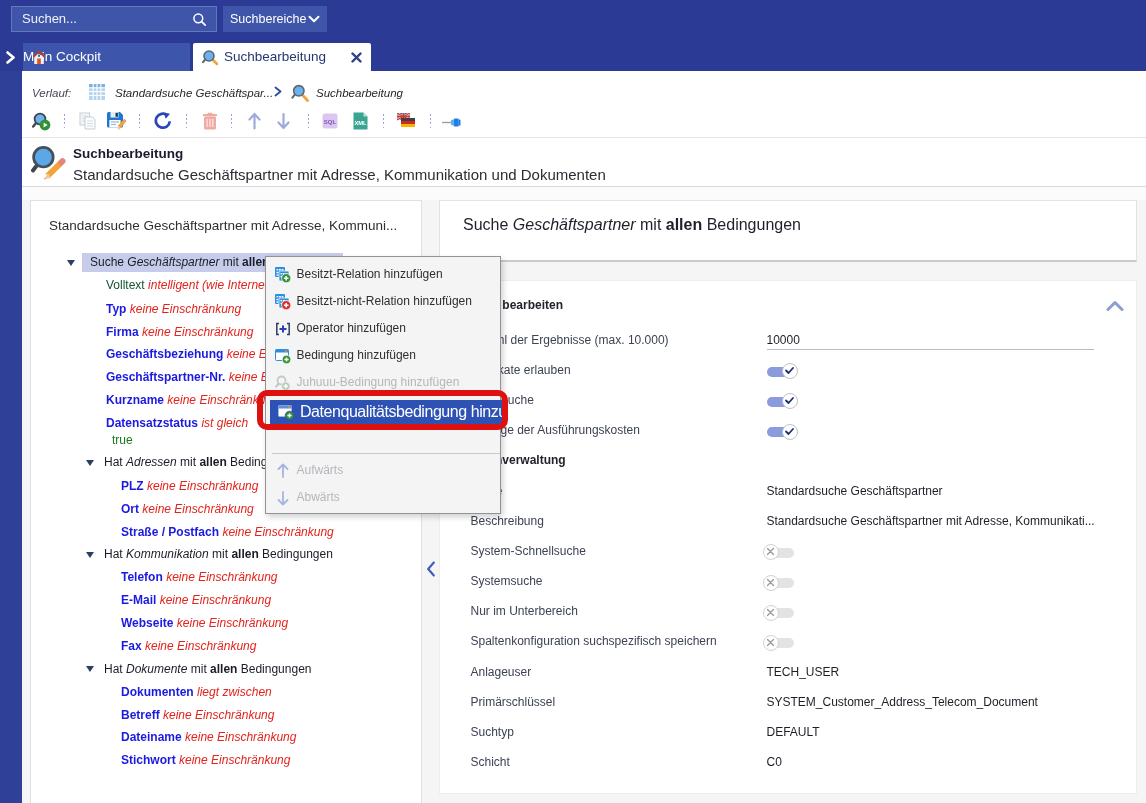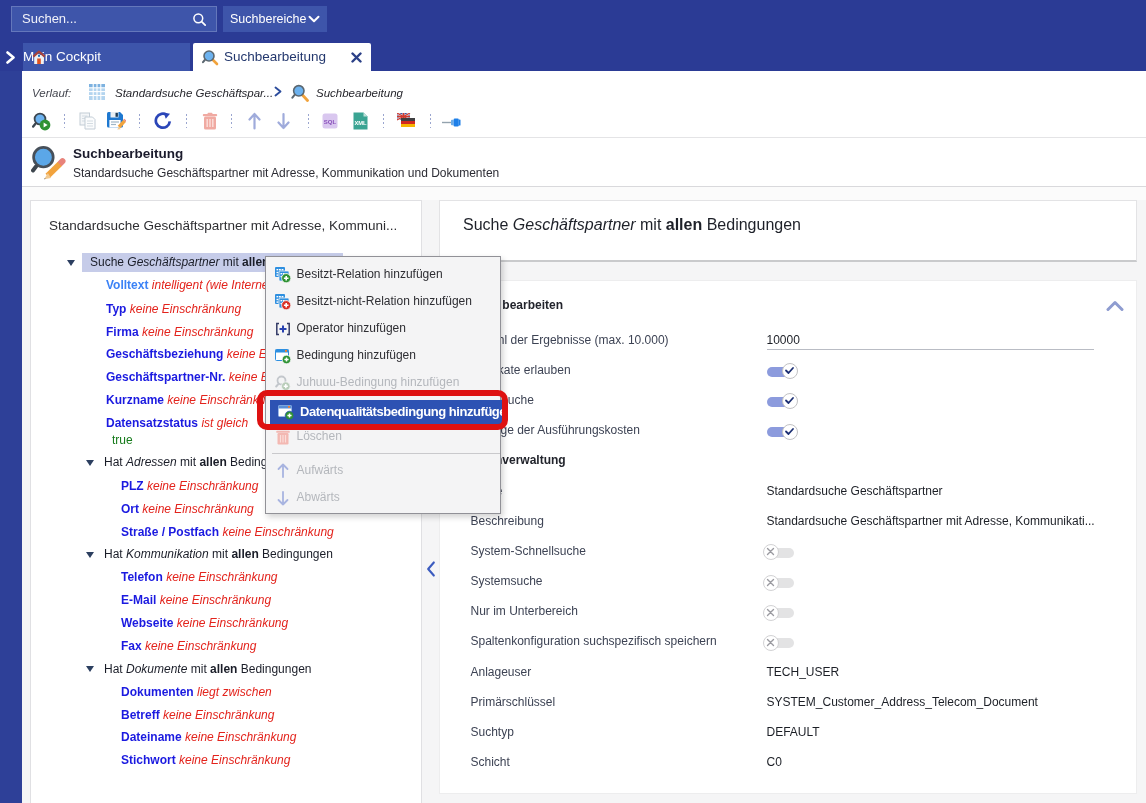--- a/index.html
+++ b/index.html
@@ -23,39 +23,39 @@
 
 
 .crumbtxt { font-size:11.5px; color:#333; line-height:16px;font-style:italic; }
 
 
 .tsep { width:1px; height:15px; top:8px; background:repeating-linear-gradient(to bottom,#9aa5cf 0 1.6px,transparent 1.6px 4.2px); }
 
 
 #hdrline1 { left:21.5px; top:136.5px; width:1124.5px; height:1px; background:#e4e4e6; }
 #hdrtitle { left:73px; top:146px; font-size:13.5px; font-weight:bold; color:#1b1b2c; }
-#hdrsub { left:73px; top:166px; font-size:12px; color:#2c2c34; }
+#hdrsub { left:73px; top:166px; font-size:15px; color:#2c2c34; }
 #hdrline2 { left:21.5px; top:186px; width:1124.5px; height:1px; background:#d9d9dc; }
 
 
 #pagebg { left:21.5px; top:200px; width:1124.5px; height:603px; background:#f5f5f6; }
 #bandbg { left:21.5px; top:187px; width:1124.5px; height:13px; background:#fbfbfb; }
 
 #leftpanel { left:30px; top:200px; width:392px; height:603px; background:#fff; border:1px solid #e0e0e3; border-bottom:none; }
 #lp-title { left:49px; top:218px; font-size:13.5px; color:#2f2f33; }
 
 #box1 { left:439px; top:200px; width:698px; height:62px; background:#fff; border:1px solid #e3e3e5; border-bottom:2px solid #c9cacc; }
 #box2 { left:439px; top:279.5px; width:698px; height:514.5px; background:#fff; border:1px solid #ededee; }
 
 
 .trow { position:absolute; white-space:nowrap; font-size:12px; color:#1a1d28; line-height:18px; }
 .tb { font-weight:bold; }
 .ti { font-style:italic; }
 .fld { font-weight:bold; color:#1b1ae0; }
-.mag { font-weight:bold; color:#3b82f6; }
+.mag { font-weight:normal; color:#14532d; }
 .red { font-style:italic; color:#e3231c; }
 .grn { color:#157a1a; }
 .arr { position:absolute; width:0; height:0; border-left:4.5px solid transparent; border-right:4.5px solid transparent; border-top:6px solid #2c3f60; }
 #hl { left:82px; top:253px; width:261px; height:18.5px; background:#c6cce9; }
 
 
 .rlabel { position:absolute; font-size:12px; color:#3d4354; white-space:nowrap; }
 .rval { position:absolute; left:766.5px; font-size:12px; color:#1c1f26; white-space:nowrap; }
 .rhead { position:absolute; font-size:12px; font-weight:bold; color:#22242c; white-space:nowrap; }
 
@@ -66,21 +66,21 @@
 .tgoff { position:absolute; width:31px; height:17px; }
 .tgoff .pill { position:absolute; right:0; top:3.5px; width:24px; height:10px; border-radius:5px; background:#e3e3e4; }
 .tgoff .knob { position:absolute; left:0; top:0; width:16px; height:16px; border-radius:50%; background:#fff; border:1.5px solid #d2d2d4; }
 
 
 #menu { left:264.5px; top:256px; width:236px; height:258px; background:#f4f4f5; border:1px solid #919197; box-shadow:2px 3px 6px rgba(0,0,0,0.18); }
 .mitem { position:absolute; left:1px; width:233px; height:27px; font-size:12px; color:#2e2e33; line-height:27px; white-space:nowrap; }
 #menu .mtxt { position:absolute; left:30px; top:0; white-space:nowrap;text-align:center; }
 #menu .mico { position:absolute; left:8px; top:5.5px; width:16px; height:16px; }
 .mdis { color:#b4b7bc; }
-#mhl { left:4.5px; top:142.5px; width:234px; height:24px; background:#2d52b3; color:#fff; font-weight:bold; font-size:13px; letter-spacing:-0.45px; line-height:24px; white-space:nowrap; }
+#mhl { left:4.5px; top:142.5px; width:234px; height:24px; background:#2d52b3; color:#fff; font-weight:normal; font-size:16px; letter-spacing:-0.45px; line-height:24px; white-space:nowrap; }
 #msep { left:6px; top:196px; width:228px; height:1px; background:#c9c9cc; }
 #redbox { left:257px; top:390px; width:251px; height:40px; border:6px solid #de1111; border-radius:10px; }
 
 #collapse { left:425px; top:561px; width:12px; height:16px; color:#3b5bbf; font-size:12px; font-weight:bold; line-height:16px; text-align:center; }
 </style>
 </head>
 <body>
 <div id="topbar" class="abs"></div>
 <div id="searchbox" class="abs">Suchen...
   <svg class="abs" style="right:9px;top:5px" width="15" height="15" viewBox="0 0 15 15">
@@ -457,32 +457,20 @@
     </div>
 <div class="mitem mdis" style="top:112px">
       <svg class="mico" viewBox="0 0 16 16">
 <circle cx="6.5" cy="5.5" r="4" fill="none" stroke="#c3c7cc" stroke-width="1.8"></circle>
 <line x1="3.5" y1="8.8" x2="1.2" y2="11.5" stroke="#c3c7cc" stroke-width="2" stroke-linecap="round"></line>
 <circle cx="10.8" cy="11.2" r="4.3" fill="#b9cdb9" stroke="#f4f4f5" stroke-width="0.8"></circle>
 <path d="M10.8 9.1 V13.3 M8.7 11.2 H12.9" stroke="#fff" stroke-width="1.5"></path>
 </svg>
       <span class="mtxt">Juhuuu-Bedingung hinzufügen</span>
     </div>
-<div class="mitem mdis" style="top:166px">
-      <svg class="mico" viewBox="0 0 16 16">
-<rect x="2.5" y="4" width="11" height="11.5" rx="1.2" fill="#f3b8b2"></rect>
-<rect x="1.2" y="1.8" width="13.6" height="2" rx="0.9" fill="#f3b8b2"></rect>
-<g stroke="#fbdeda" stroke-width="1.2">
-          <line x1="5.5" y1="6" x2="5.5" y2="13.5"></line>
-          <line x1="8" y1="6" x2="8" y2="13.5"></line>
-          <line x1="10.5" y1="6" x2="10.5" y2="13.5"></line>
-        </g>
-</svg>
-      <span class="mtxt">Löschen</span>
-    </div>
 <div class="mitem mdis" style="top:227px">
       <svg class="mico" viewBox="0 0 16 16">
         <path d="M8 2 V14.5 M8 14.5 L3.5 10 M8 14.5 L12.5 10" fill="none" stroke="#a8b4e0" stroke-width="1.8" stroke-linecap="round" stroke-linejoin="round"></path>
       </svg>
       <span class="mtxt">Abwärts</span>
     </div>
 <div class="mitem mdis" style="top:200px">
       <svg class="mico" viewBox="0 0 16 16">
         <path d="M8 1.5 V14 M8 1.5 L3.5 6 M8 1.5 L12.5 6" fill="none" stroke="#a8b4e0" stroke-width="1.8" stroke-linecap="round" stroke-linejoin="round"></path>
       </svg>

